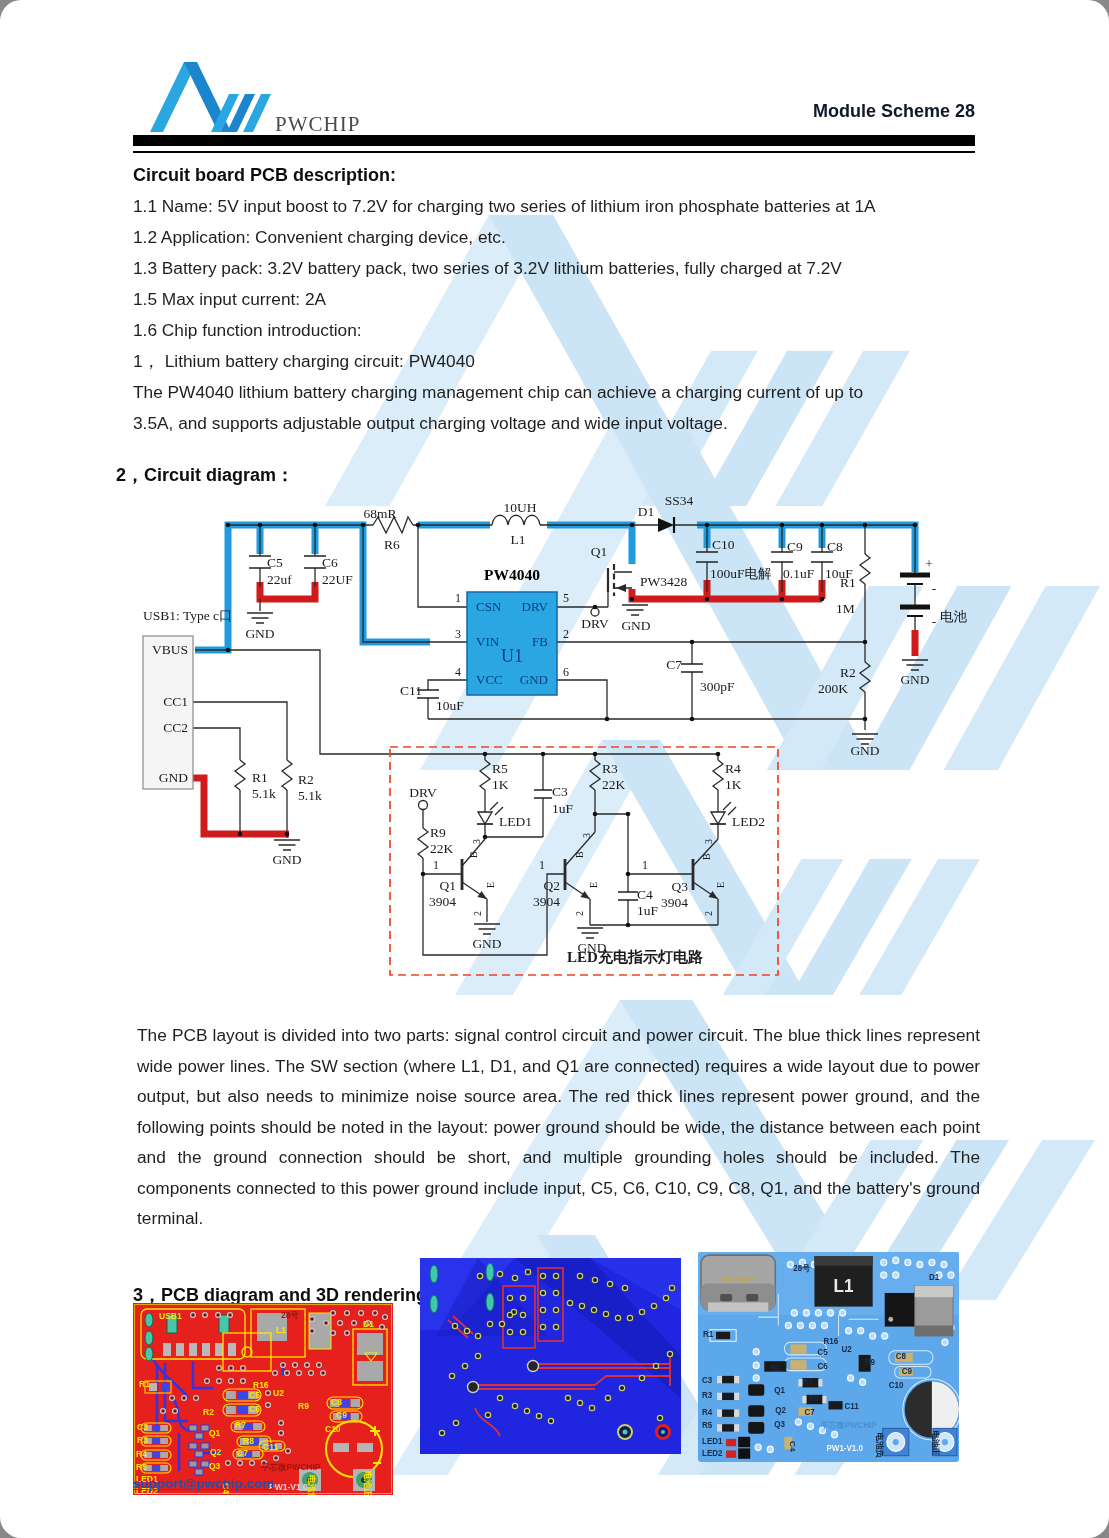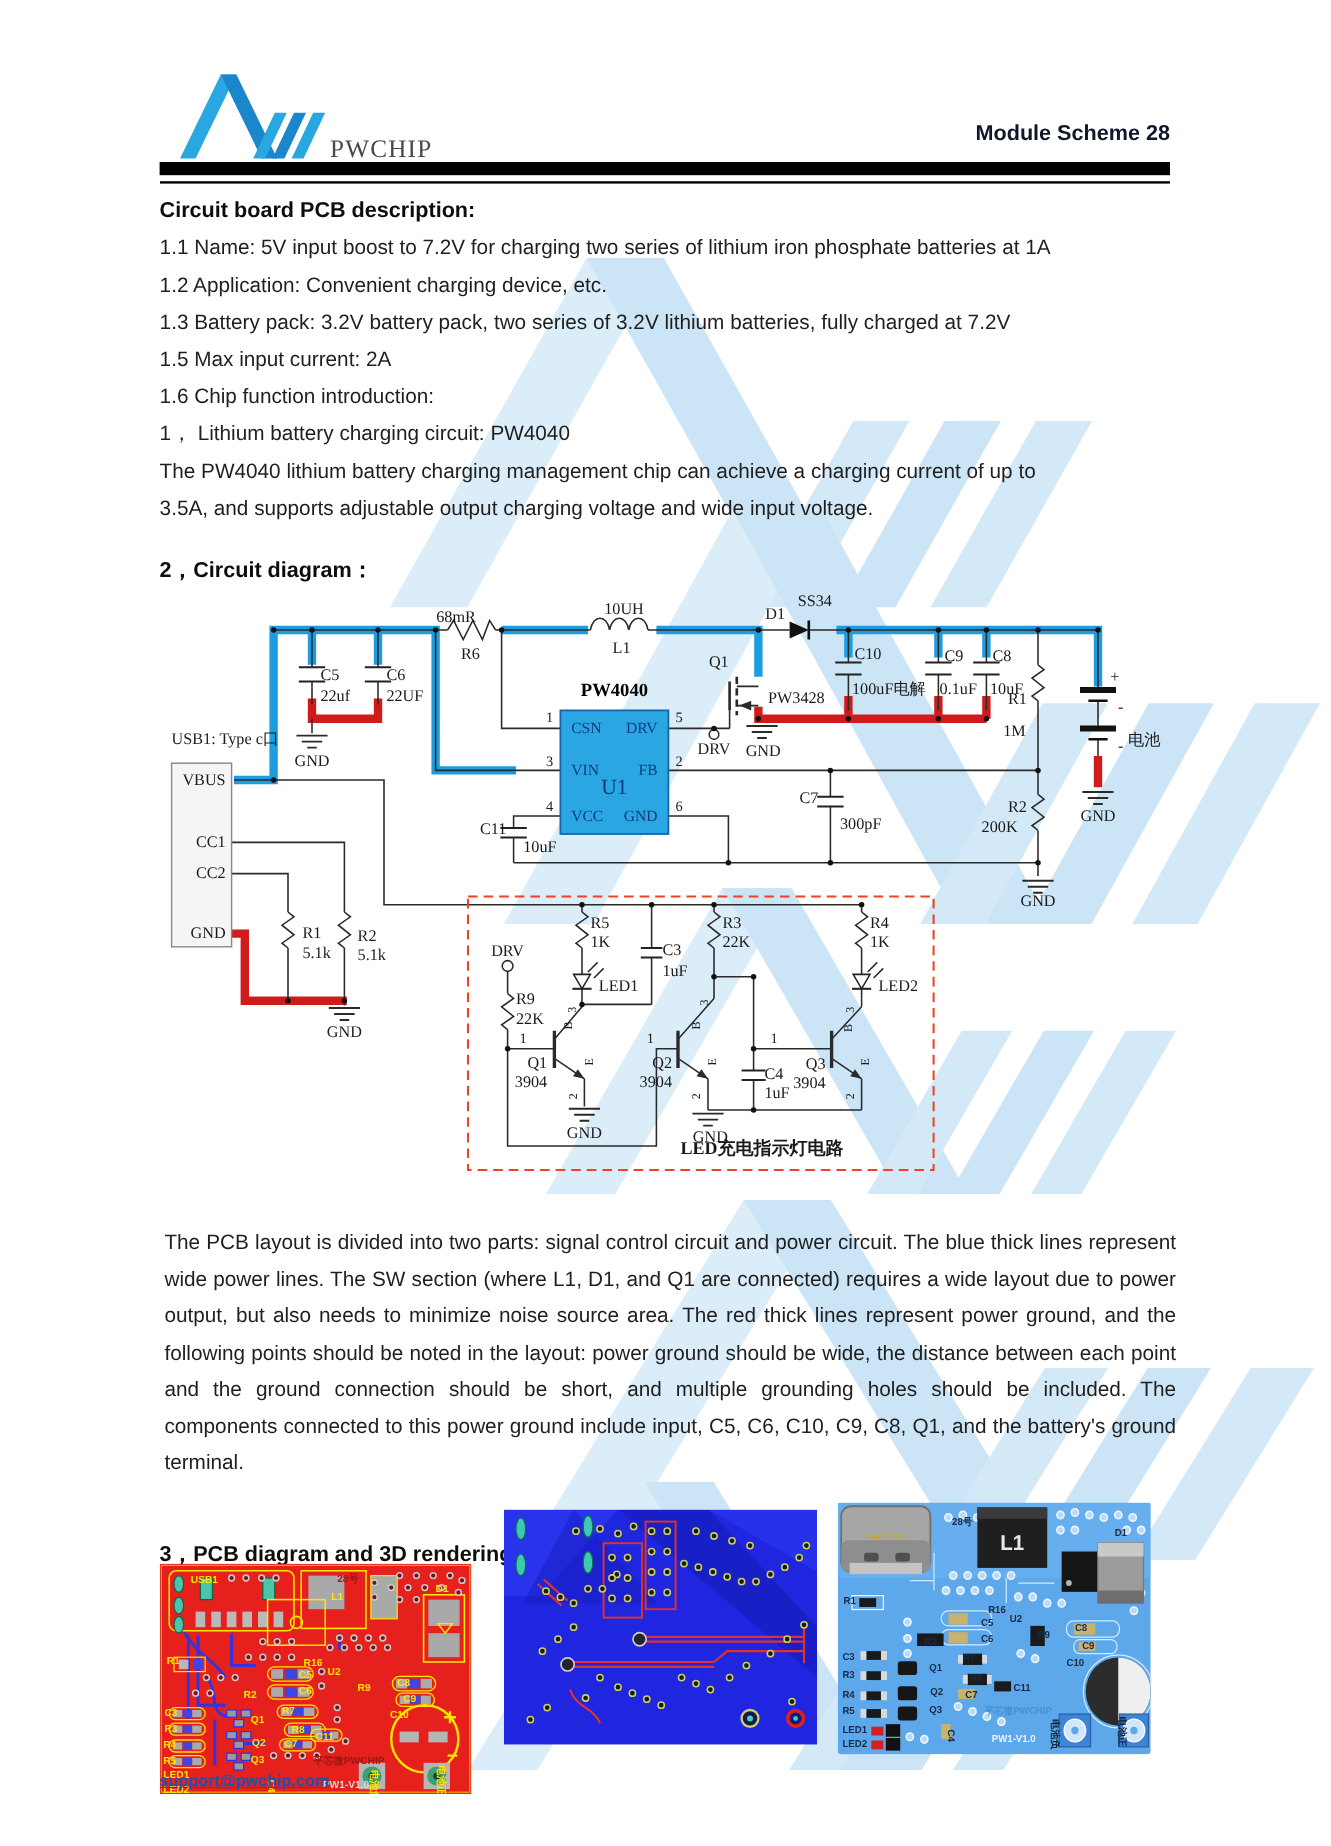--- a/index.html
+++ b/index.html
@@ -1,28 +1,28 @@
 <!DOCTYPE html>
 <html><head>
 <meta charset="utf-8">
 <style>
   html,body{margin:0;padding:0;background:#888;}
   .page{position:relative;width:1109px;height:1538px;background:#ffffff;overflow:hidden;
-        font-family:"Liberation Sans",sans-serif;color:#1f1f1f;}
+        font-family:"Liberation Sans",sans-serif;color:#1f1f1f;border-radius:21px;}
   .wm{position:absolute;left:0;top:0;z-index:0;}
   .layer{position:absolute;z-index:1;}
   .brand{left:148px;top:60px;display:flex;align-items:flex-end;}
   .brandtxt{font-family:"Liberation Serif",serif;font-size:21px;letter-spacing:1px;fill:#4a4a4a;}
   .doctitle{left:560px;top:101px;width:415px;text-align:right;font-weight:bold;font-size:18px;color:#0f172a;}
   .rule-thick{left:133px;top:135px;width:842px;height:11px;background:#000;}
   .rule-thin{left:133px;top:151px;width:842px;height:2px;background:#000;}
   .desc{left:133px;top:160px;width:860px;}
   .h{font-weight:bold;font-size:18px;color:#0d0d0d;line-height:31px;white-space:nowrap;}
   .bodyline{font-size:17.3px;line-height:31px;white-space:nowrap;}
-  .sec2{left:133px;top:460px;}
+  .sec2{left:116px;top:460px;}
   .sec3{left:133px;top:1280px;}
   #schematic{left:140px;top:492px;width:830px;height:510px;}
   .para{left:125px;top:1008px;width:843px;margin:12px;font-size:17.3px;line-height:30.5px;text-align:justify;}
   .pcb{overflow:hidden;}
   .pcb svg{display:block;}
   .pcb1{left:133px;top:1258px;width:260px;height:192px;margin-top:45px;}
   .pcb2{left:420px;top:1258px;width:261px;height:196px;}
   .pcb3{left:698px;top:1252px;width:261px;height:210px;}
   .mail{left:133px;top:1452px;font-size:13.5px;font-weight:bold;color:#1553b8;text-decoration:underline;cursor:pointer;margin-top:24px;}
   

